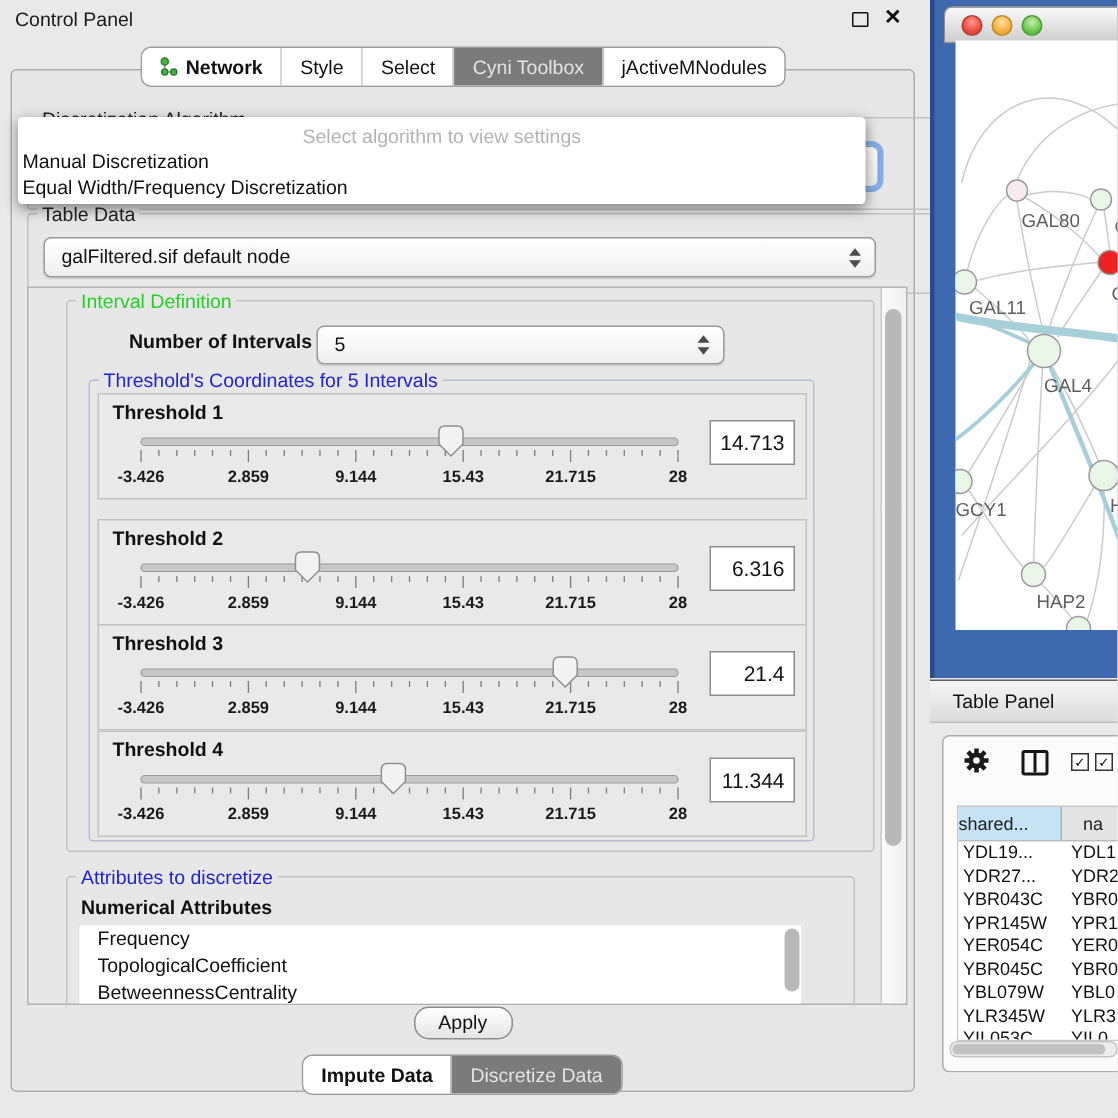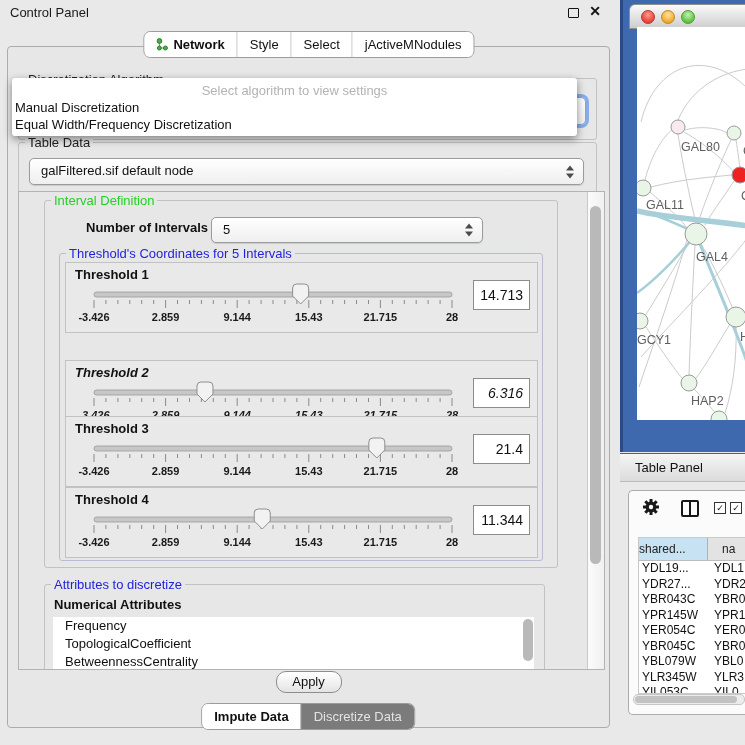--- a/index.html
+++ b/index.html
@@ -17,21 +17,21 @@
 
   .tabbar{position:absolute;display:flex;background:#FFF;border:1px solid #9c9c9c;border-radius:7px;overflow:hidden;height:25px;z-index:30;}
   .tabbar.top{top:31px;left:309px;transform:translateX(-50%);}
   .tabbar.bottom{top:703px;left:308px;transform:translateX(-50%);}
   .tab{padding:0 12px;line-height:25px;font-size:13px;color:#111;border-left:1px solid #c9c9c9;display:flex;align-items:center;gap:5px;background:#FFF;white-space:nowrap;}
   .tab:first-child{border-left:none;font-weight:bold;}
   .tab.selected{background:#7b7b7b;color:#e3e3e3;}
 
   .outer-panel{position:absolute;left:7px;top:46px;width:601px;height:680px;border:1px solid #acacac;border-radius:4px;background:#E7E7E7;}
 
-  .group{position:absolute;border:1px solid #c2c2c2;border-radius:3px;}
+  .group{position:absolute;border:1px solid #c2c2c2;border-radius:3px;padding-left:25px;}
   .group-title{position:absolute;top:-8px;left:6px;background:#E7E7E7;padding:0 3px;font-size:13px;white-space:nowrap;}
   .gt-green{color:#24d124;}
   .gt-blue{color:#2222dc;}
   .gt-dark{color:#222;}
 
   #disc-group{left:10px;top:31px;width:577px;height:60px;}
   #disc-group .group-title{top:-7px;}
   #disc-combo{position:absolute;left:10px;top:18px;width:555px;height:26px;border-radius:5px;border:1px solid #7fa6dd;
     box-shadow:0 0 0 3px #86ade6;background:linear-gradient(#FFF,#F0F0F0);}
 
@@ -119,20 +119,21 @@
   <div class="tabbar top" id="top-tabs">
       <div class="tab"><svg width="12" height="13" viewBox="0 0 12 13">
           <line x1="3" y1="3" x2="3" y2="10" stroke="#8a8a8a"></line>
           <line x1="3" y1="10" x2="9" y2="10" stroke="#8a8a8a"></line>
           <circle cx="3" cy="3" r="2.4" fill="#45b245" stroke="#2e7d2e"></circle>
           <circle cx="3" cy="10" r="2" fill="#45b245" stroke="#2e7d2e"></circle>
           <circle cx="9" cy="10" r="2" fill="#45b245" stroke="#2e7d2e"></circle>
         </svg>Network</div>
       <div class="tab">Style</div>
       <div class="tab">Select</div>
+      <div class="tab selected">Cyni Toolbox</div>
       <div class="tab">jActiveMNodules</div>
     </div>
 
   <div class="outer-panel">
 
     <div class="group" id="disc-group">
       <span class="group-title gt-dark">Discretization Algorithm</span>
       <div id="disc-combo"></div>
     </div>
 
@@ -193,21 +194,21 @@
                     <text x="10.0" y="39" font-size="11" font-weight="bold" fill="#1a1a1a" text-anchor="middle" font-family="Liberation Sans, sans-serif">-3.426</text>
                     <text x="81.6" y="39" font-size="11" font-weight="bold" fill="#1a1a1a" text-anchor="middle" font-family="Liberation Sans, sans-serif">2.859</text>
                     <text x="153.2" y="39" font-size="11" font-weight="bold" fill="#1a1a1a" text-anchor="middle" font-family="Liberation Sans, sans-serif">9.144</text>
                     <text x="224.8" y="39" font-size="11" font-weight="bold" fill="#1a1a1a" text-anchor="middle" font-family="Liberation Sans, sans-serif">15.43</text>
                     <text x="296.4" y="39" font-size="11" font-weight="bold" fill="#1a1a1a" text-anchor="middle" font-family="Liberation Sans, sans-serif">21.715</text>
                     <text x="368.0" y="39" font-size="11" font-weight="bold" fill="#1a1a1a" text-anchor="middle" font-family="Liberation Sans, sans-serif">28</text>
                     <path d="M208.63660663145166,6 Q208.63660663145166,2 212.63660663145166,2 L220.63660663145166,2 Q224.63660663145166,2 224.63660663145166,6 L224.63660663145166,14 L216.63660663145166,22 L208.63660663145166,14 Z" fill="#f2f2f2" stroke="#8e8e8e"></path>
                   </svg></div>
                 <div class="thr-value">14.713</div>
               </div>
-              <div class="thr-box" style="top: 106px; font-style: italic;">
+              <div class="thr-box" style="top: 92px;">
                 <div class="thr-label">Threshold 2</div>
                 <div class="thr-slider"><svg width="382" height="48" viewBox="0 0 382 48" style="overflow:visible">
                     <rect x="10" y="10" width="358" height="5" rx="2.5" fill="#c7c7c7" stroke="#9a9a9a" stroke-width="0.8"></rect>
                     <line x1="10.0" y1="18" x2="10.0" y2="26" stroke="#7f7f7f" stroke-width="0.9"></line>
                     <line x1="21.9" y1="18" x2="21.9" y2="22" stroke="#7f7f7f" stroke-width="0.9"></line>
                     <line x1="33.9" y1="18" x2="33.9" y2="22" stroke="#7f7f7f" stroke-width="0.9"></line>
                     <line x1="45.8" y1="18" x2="45.8" y2="22" stroke="#7f7f7f" stroke-width="0.9"></line>
                     <line x1="57.7" y1="18" x2="57.7" y2="22" stroke="#7f7f7f" stroke-width="0.9"></line>
                     <line x1="69.7" y1="18" x2="69.7" y2="22" stroke="#7f7f7f" stroke-width="0.9"></line>
                     <line x1="81.6" y1="18" x2="81.6" y2="26" stroke="#7f7f7f" stroke-width="0.9"></line>

